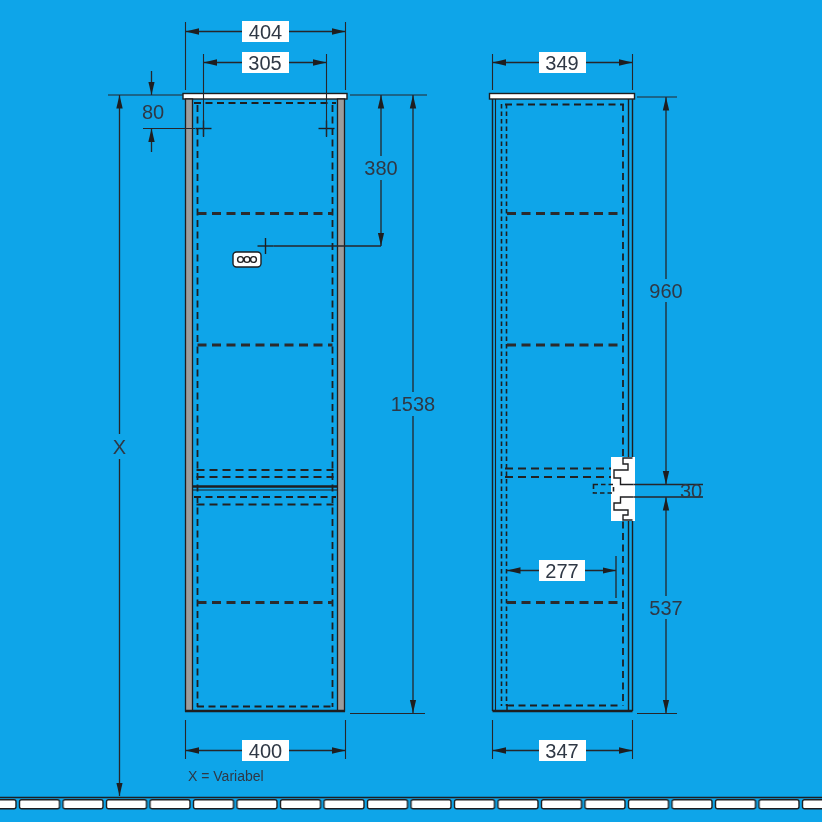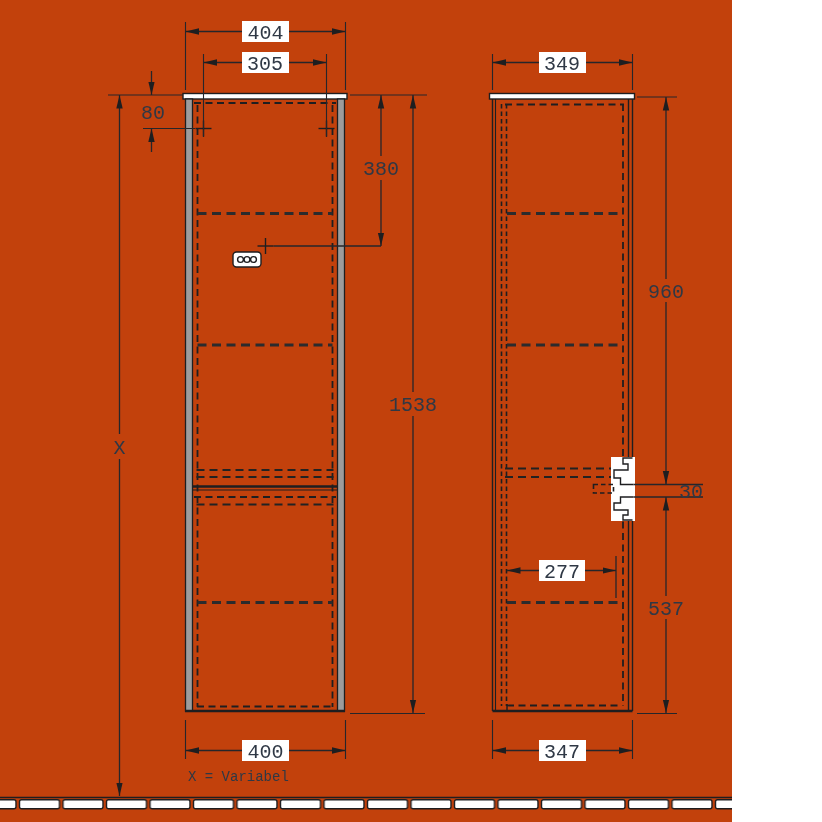--- a/index.html
+++ b/index.html
@@ -1,17 +1,17 @@
 <!DOCTYPE html>
 <html><head>
 <meta charset="utf-8">
 <style>
   html,body{margin:0;padding:0;background:#ffffff;}
-  .stage{width:732px;height:822px;position:relative;background:#c2410c;overflow:hidden;
-         font-family:Liberation Mono, monospace;}
+  .stage{width:822px;height:822px;position:relative;background:#0ea5e9;overflow:hidden;
+         font-family:Liberation Sans, sans-serif;}
   svg{display:block}
   .ln{stroke:#1e1e20;fill:none;stroke-width:1.4;}
   .thin{stroke-width:1.1;}
   .thick{stroke-width:2.4;}
   .dash{stroke:#1e1e20;fill:none;stroke-width:1.8;stroke-dasharray:7 4.5;}
   .dashsm{stroke:#1e1e20;fill:none;stroke-width:1.6;stroke-dasharray:4.5 3;}
   .shelf{stroke:#2b2b2d;fill:none;stroke-width:3.1;stroke-dasharray:9 5.5;}
   .drw{stroke:#222;fill:none;stroke-width:2.1;stroke-dasharray:8 5;}
   .dim{stroke:#26262a;fill:none;stroke-width:1.3;}
   .ext{stroke:#26262a;fill:none;stroke-width:1.1;}

